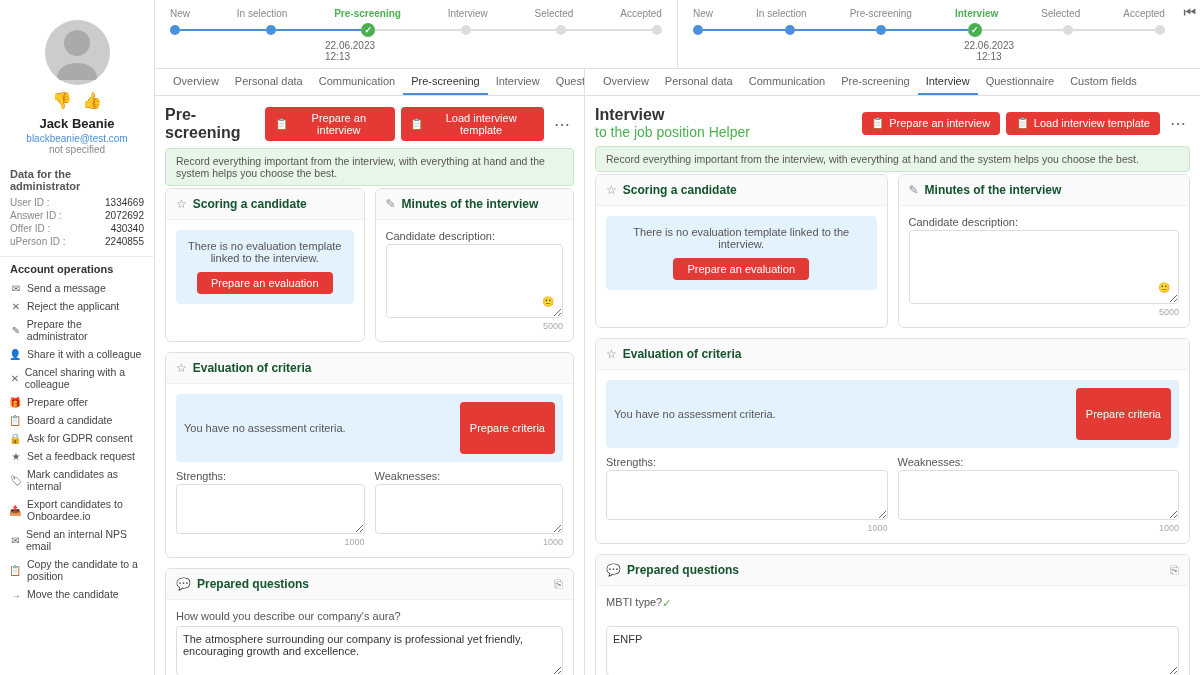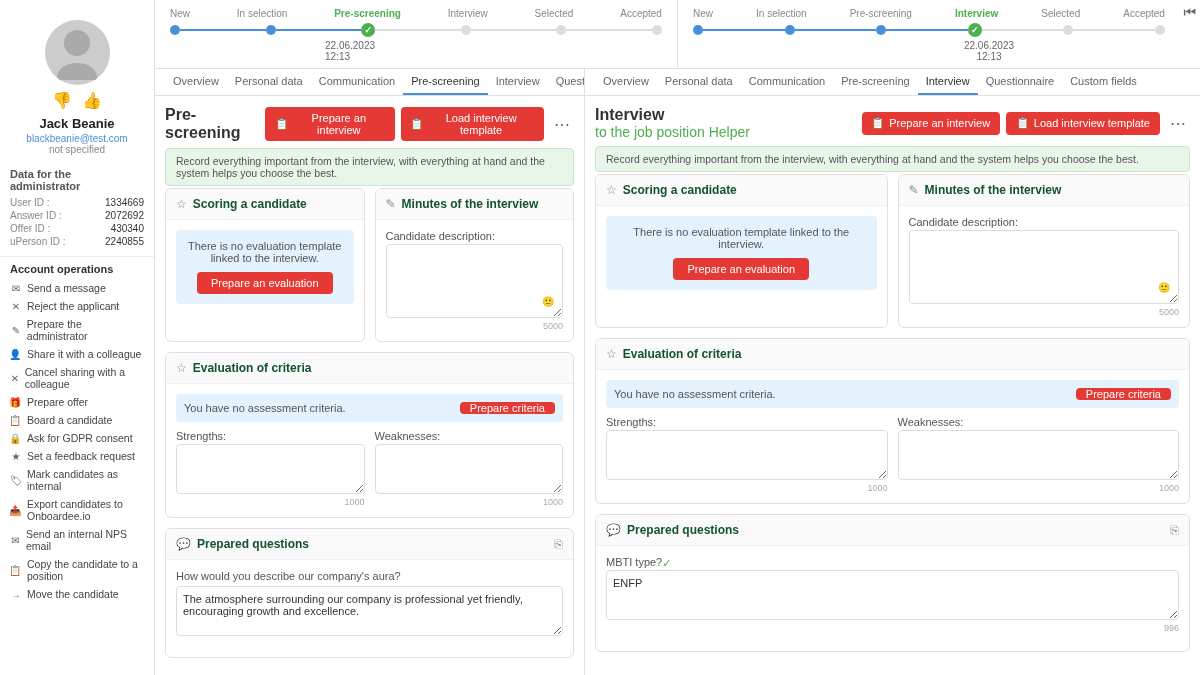--- a/index.html
+++ b/index.html
@@ -72,21 +72,21 @@
     .card-title { font-size: 12px; font-weight: 600; color: #14532d; }
     .card-icon { font-size: 12px; color: #888; }
     .card-body { padding: 10px; }
 
     .no-eval-box { background: #e3f2fd; border-radius: 4px; padding: 10px; text-align: center; margin-bottom: 8px; }
     .no-eval-text { font-size: 11px; color: #555; margin-bottom: 8px; }
     .btn-eval { background: #e53935; color: white; border: none; padding: 5px 14px; border-radius: 4px; font-size: 11px; cursor: pointer; }
 
     .no-criteria-box { background: #e3f2fd; border-radius: 4px; padding: 8px; display: flex; align-items: center; justify-content: space-between; margin-bottom: 4px; }
     .no-criteria-text { font-size: 11px; color: #555; }
-    .btn-criteria { background: #e53935; color: white; border: none; padding: 0 10px; border-radius: 4px; font-size: 11px; cursor: pointer; }
+    .btn-criteria { background: #e53935; color: white; border: none; padding: 20px 10px; border-radius: 4px; font-size: 11px; cursor: pointer; }
     .copy-icon { font-size: 11px; color: #888; cursor: pointer; }
 
     .question-label { font-size: 11px; color: #555; margin-bottom: 4px; }
 
     .form-group { margin-bottom: 8px; }
     .form-label { font-size: 11px; color: #555; margin-bottom: 2px; }
 
     .textarea-wrapper { position: relative; }
     textarea { width: 100%; border: 1px solid #ddd; border-radius: 4px; padding: 6px; font-size: 11px; resize: vertical; font-family: inherit; color: #333; }
     .char-count { text-align: right; font-size: 9px; color: #aaa; }
@@ -483,21 +483,21 @@
 
           <div class="card">
             <div class="card-header">
               <span class="card-icon">💬</span>
               <span class="card-title">Prepared questions</span>
               <span style="margin-left:auto;" class="copy-icon">⎘</span>
             </div>
             <div class="card-body">
 
               <div class="form-group">
-                <div style="display:flex;align-items:center;margin-bottom:0;text-align:center;">
+                <div style="display:flex;align-items:center;margin-bottom:16px;text-align:center;">
                   <span class="form-label">MBTI type?</span>
                   <span class="check-icon">✓</span>
                 </div>
                 <textarea rows="3" style="">ENFP</textarea>
                 <div class="char-count">996</div>
               </div>
 
             </div>
           </div>
 

